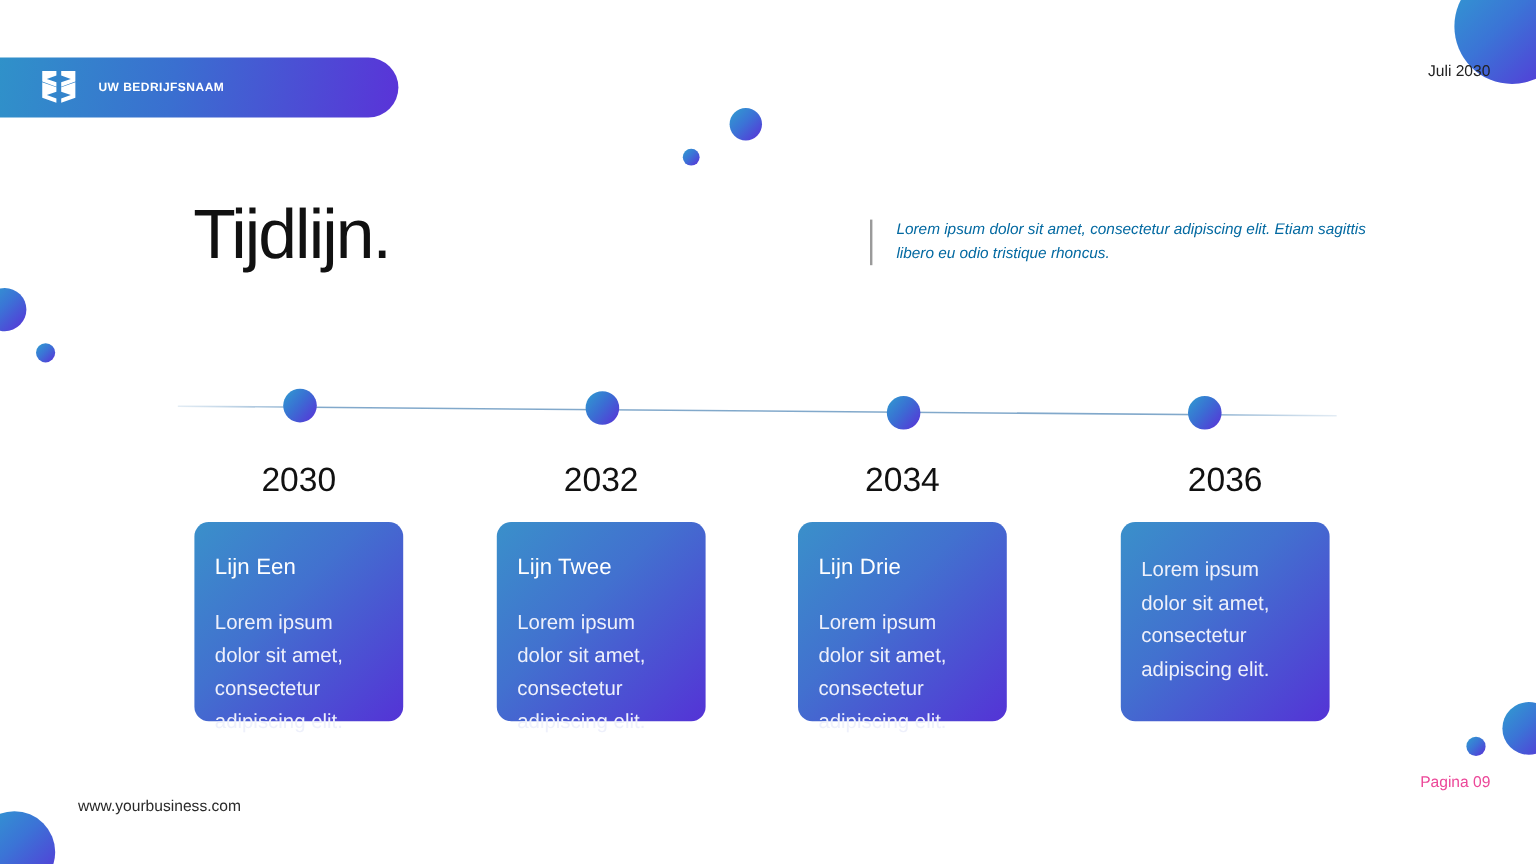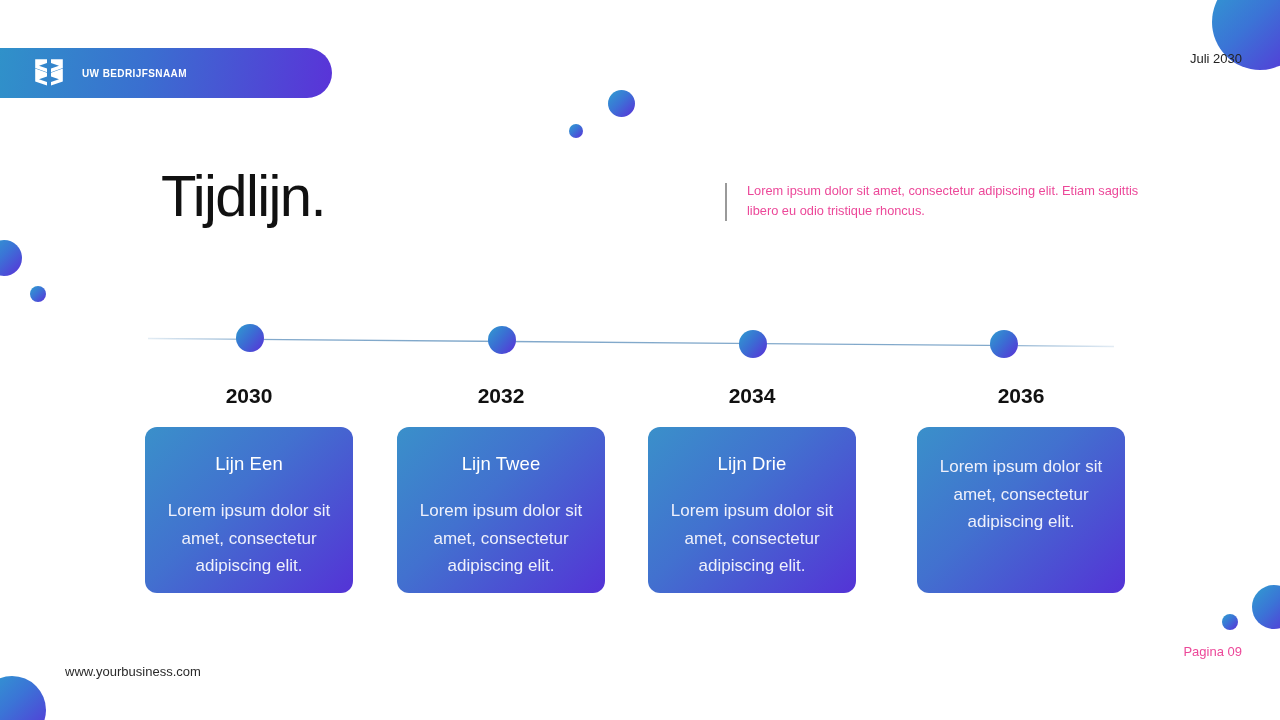--- a/index.html
+++ b/index.html
@@ -97,23 +97,24 @@
 
   #intro-rule {
     width: 2px;
     height: 38px;
     background: #9a9a9a;
     flex: 0 0 auto;
     margin-top: 2px;
   }
 
   #intro-text {
+    font-style: italic;
     font-size: 12.8px;
     line-height: 1.58;
-    color: #ec4899;
+    color: #0369a1;
   }
 
   
   #timeline-axis {
     position: absolute;
     left: 148px;
     top: 330px;
     width: 966px;
     height: 24px;
   }
@@ -129,33 +130,33 @@
 
   .tl-col {
     position: absolute;
     width: 208px;
     display: flex;
     flex-direction: column;
     align-items: center;
   }
 
   .tl-year {
-    font-size: 21px;
-    font-weight: bold;
+    font-size: 28px;
+    font-weight: normal;
     color: #111111;
     margin-bottom: 19px;
   }
 
   .tl-card {
-    width: 208px;
+    width: 174px;
     height: 166px;
     border-radius: 12px;
     background: linear-gradient(135deg, #3a90ca 0%, #4271cf 42%, #5433d6 100%);
     padding: 26px 17px 18px;
-    text-align: center;
+    text-align: left;
     color: #ffffff;
   }
 
   .tl-card-title {
     font-size: 18.5px;
     font-weight: normal;
     margin-bottom: 22px;
     letter-spacing: 0.1px;
   }
 

